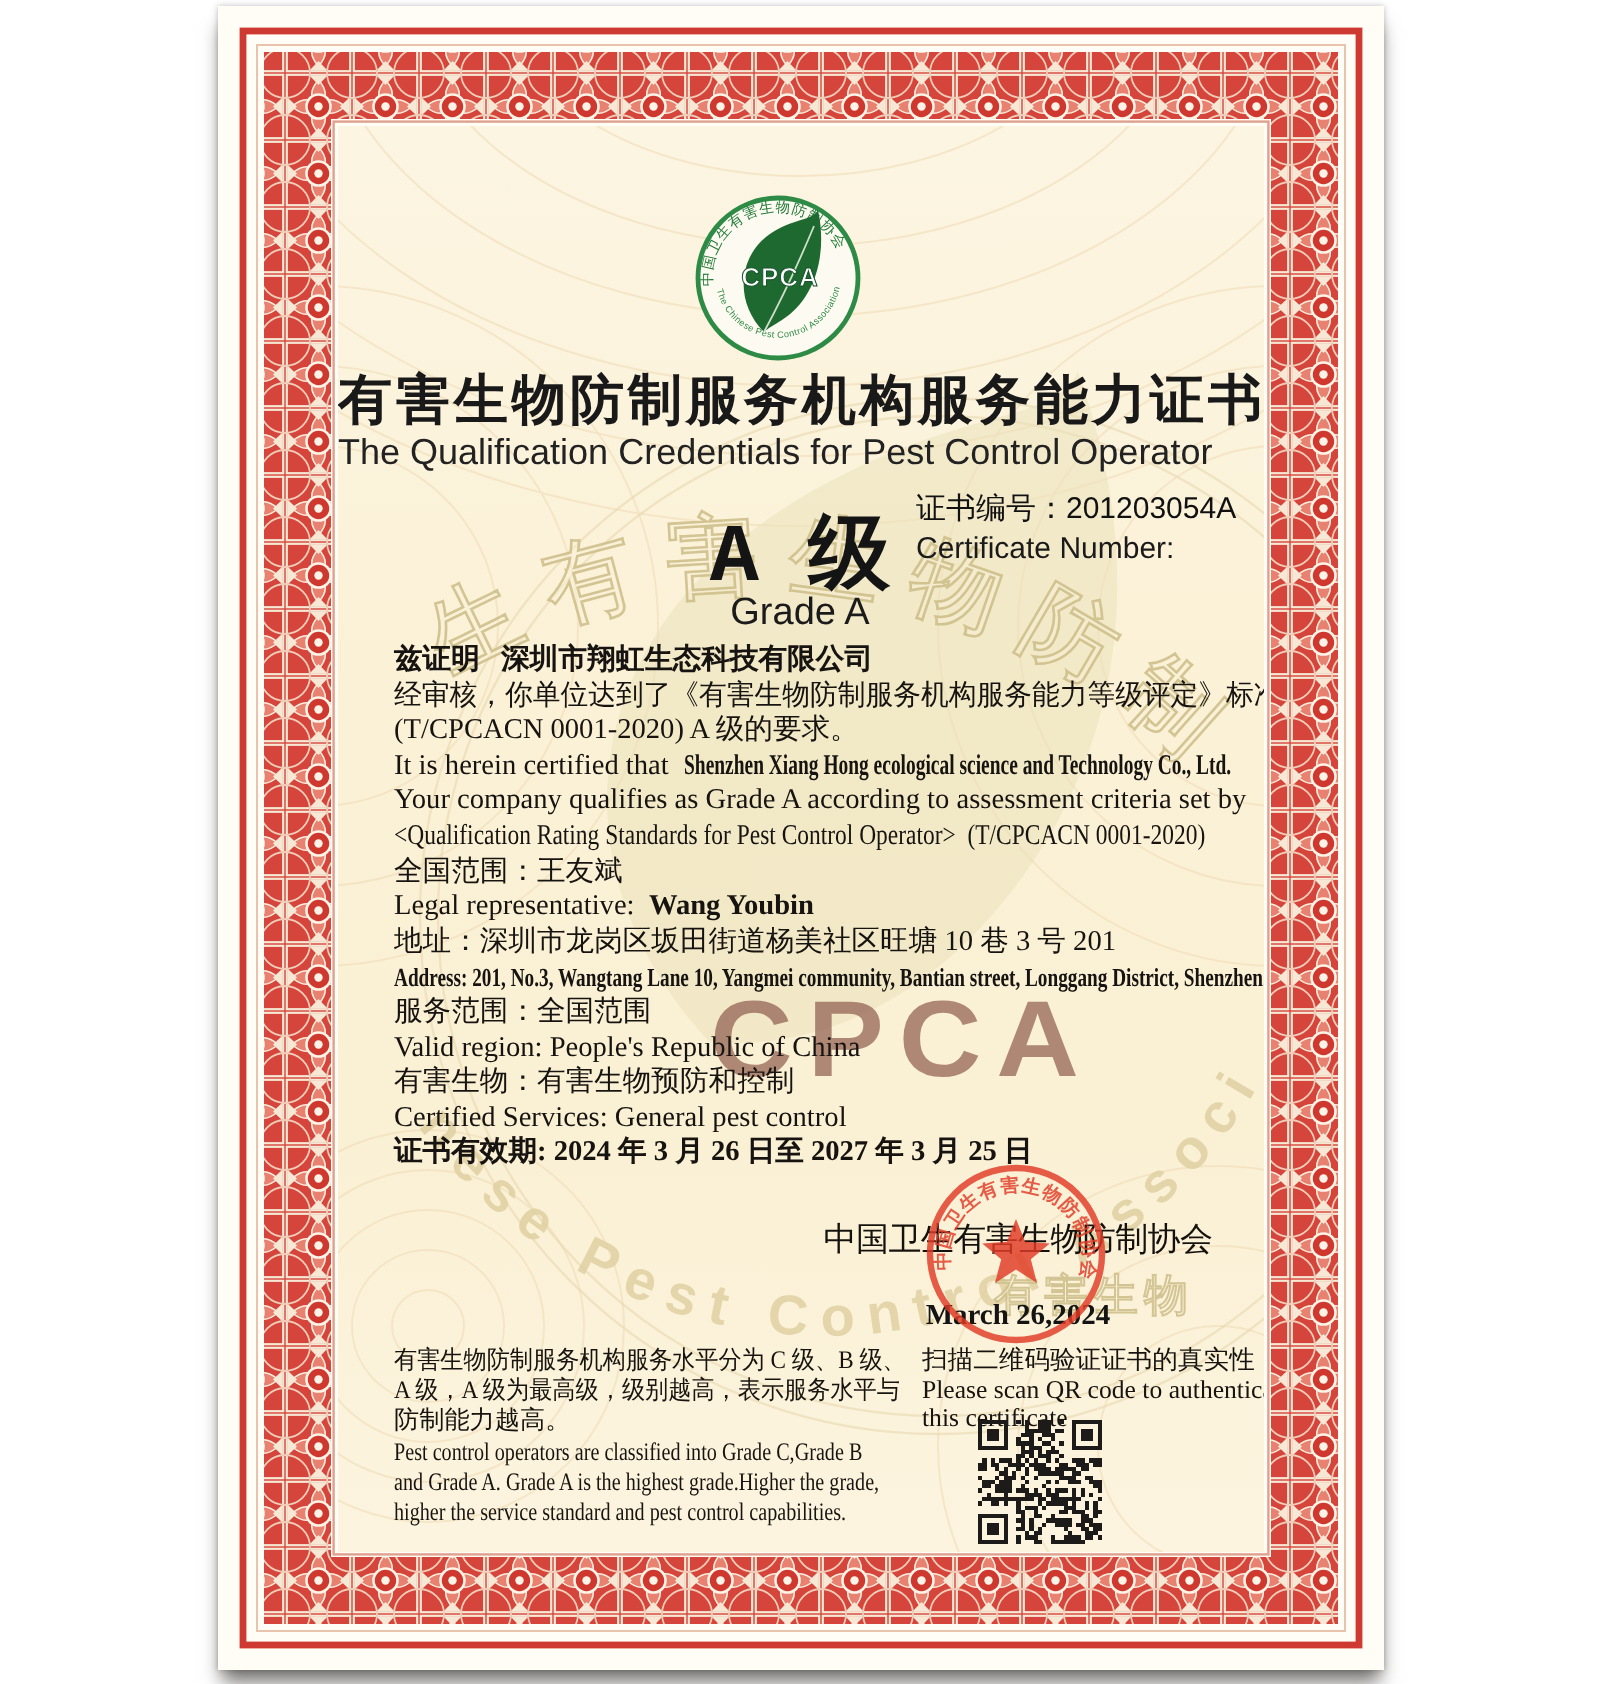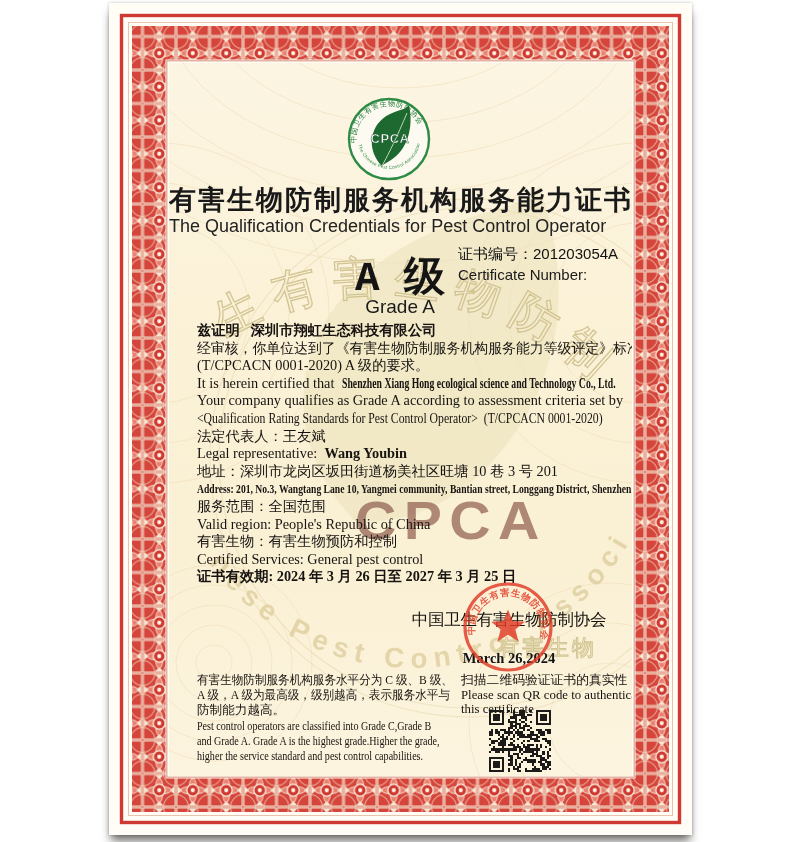--- a/index.html
+++ b/index.html
@@ -174,21 +174,21 @@
         <div class="bl cn">(T/CPCACN 0001-2020) A 级的要求。</div>
         <div class="bl en">
           <span>It is herein certified that</span>&nbsp;
           <span class="b sq sq68">Shenzhen Xiang Hong ecological science and Technology Co., Ltd.</span>
         </div>
         <div class="bl en">Your company qualifies as Grade A according to assessment criteria set by</div>
         <div class="bl en">
           <span class="sq sq82"><span>&lt;Qualification Rating Standards for Pest Control Operator&gt;</span>&nbsp;
           <span>(T/CPCACN 0001-2020)</span></span>
         </div>
-        <div class="bl cn">法定代表人：王友斌</div>
+        <div class="bl cn">全国范围：王友斌</div>
         <div class="bl en">
           <span>Legal representative:</span>&nbsp;
           <span class="b">Wang Youbin</span>
         </div>
         <div class="bl cn">地址：深圳市龙岗区坂田街道杨美社区旺塘 10 巷 3 号 201</div>
         <div class="bl en"><span class="b sq sq74" style="font-size:13px">Address:  201, No.3, Wangtang Lane 10, Yangmei community, Bantian street, Longgang District, Shenzhen.</span></div>
         <div class="bl cn">服务范围：全国范围</div>
         <div class="bl en">Valid region: People's Republic of China</div>
         <div class="bl cn">有害生物：有害生物预防和控制</div>
         <div class="bl en">Certified Services: General pest control</div>

